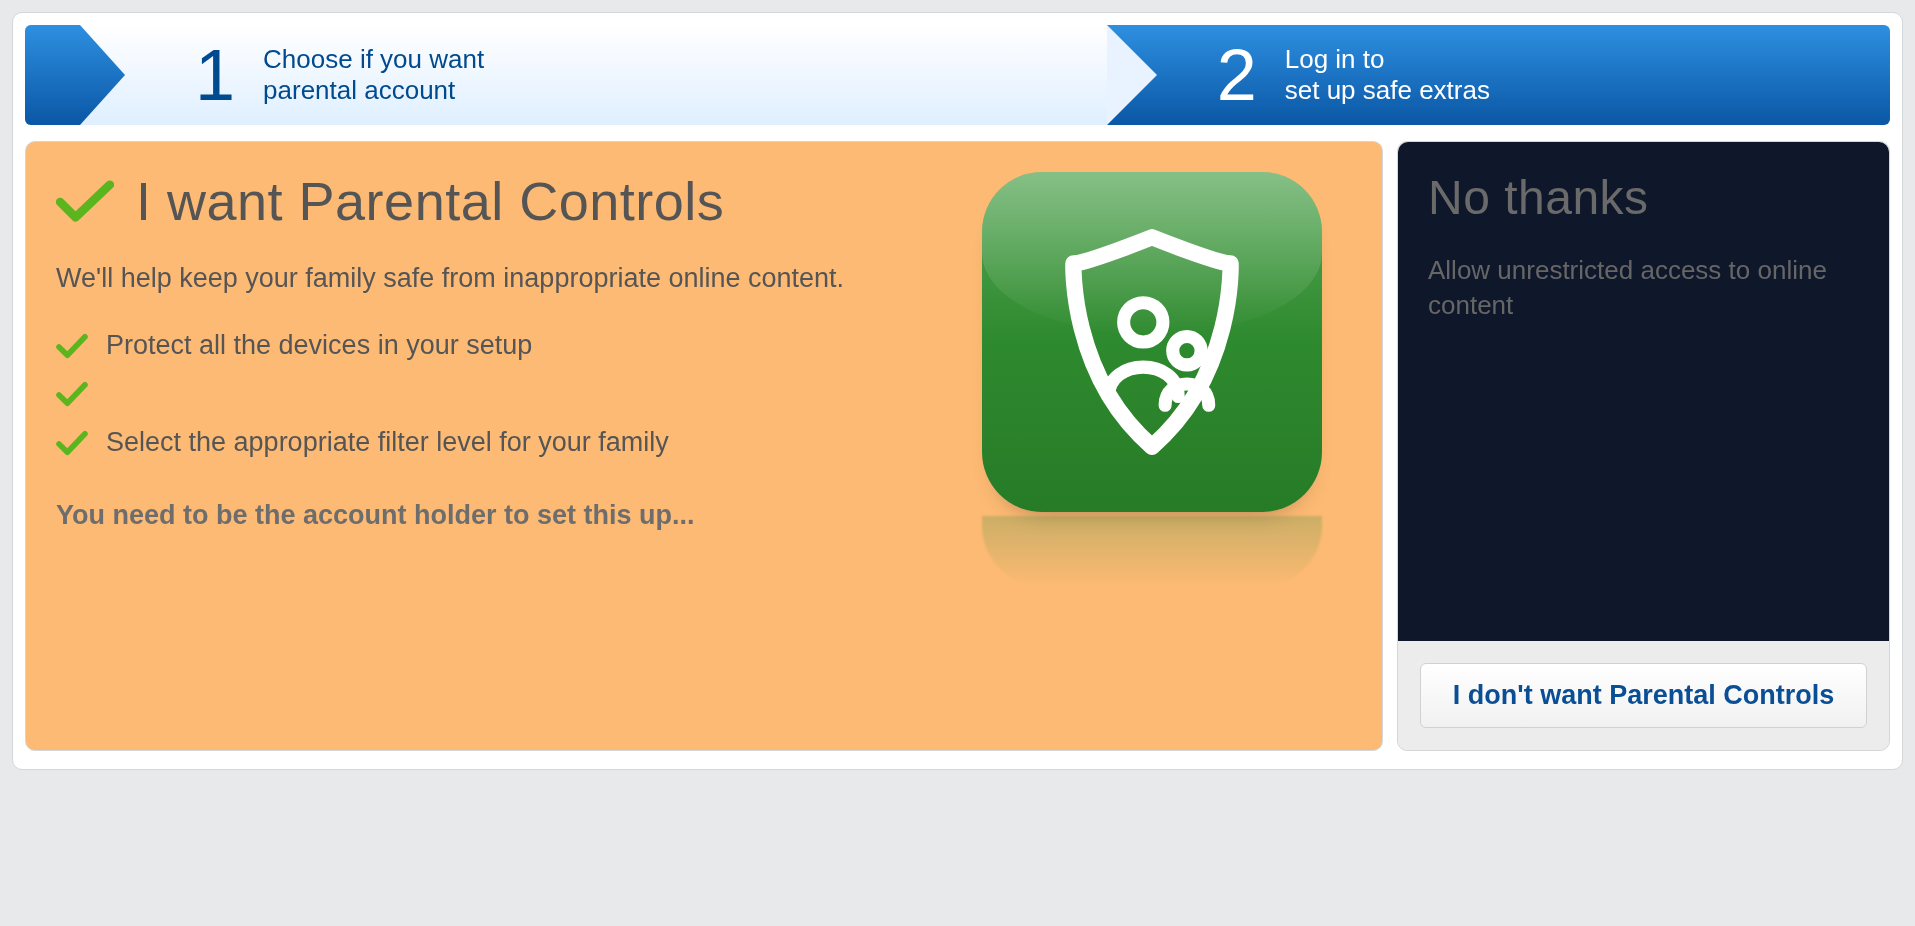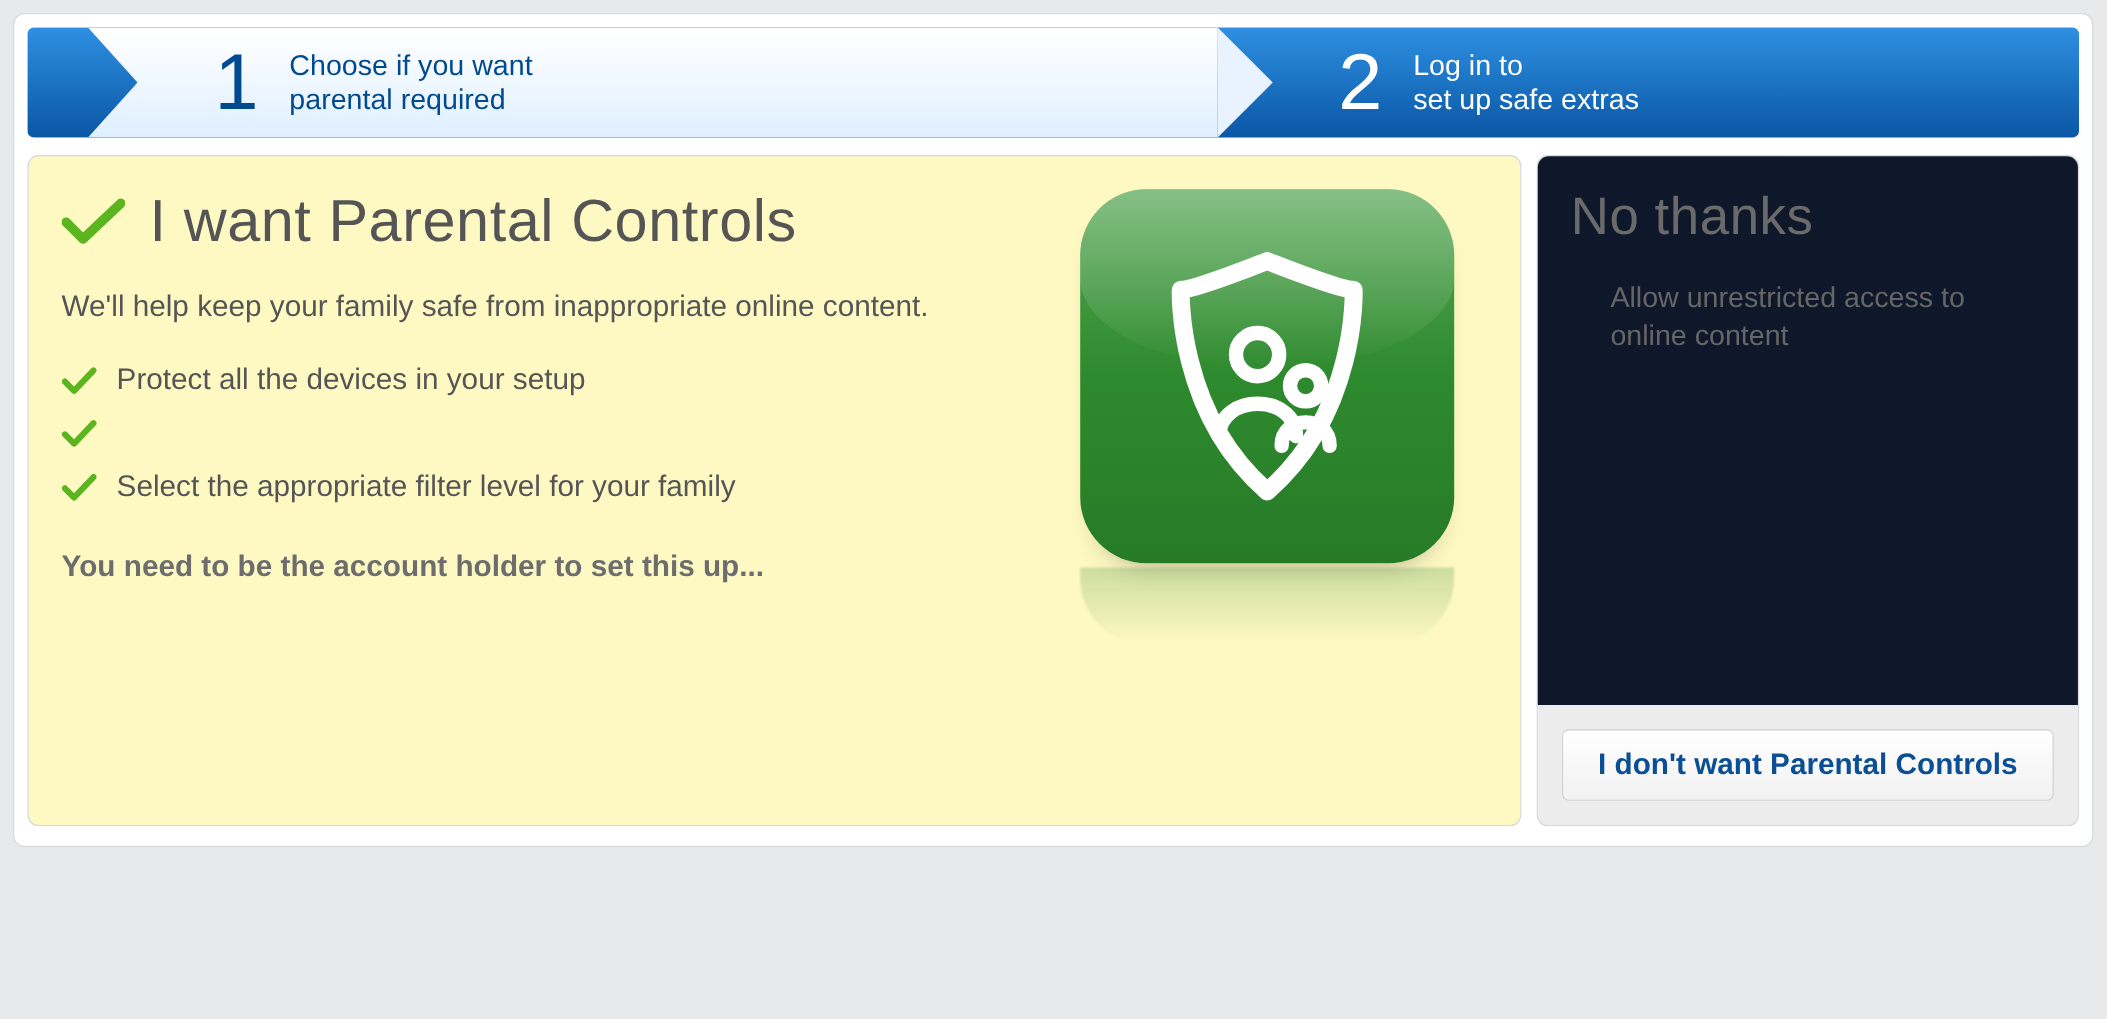--- a/index.html
+++ b/index.html
@@ -77,21 +77,21 @@
 }
 
 .cols{ display:flex; gap:14px; }
 .card{
   border:1px solid #d4d7d9;
   border-radius:10px;
   display:flex;
   flex-direction:column;
   min-height:610px;
 }
-.card.main{ flex:0 0 1358px; background:#fef9c3; }
+.card.main{ flex:0 0 1358px; background:#fdba74; }
 .card.side{ flex:1; background:#ececec; }
 .card-body{ padding:28px 30px 10px 30px; flex:1; }
 .card-foot{
   background:#ececec;
   padding:22px 22px;
   border-radius:0 0 10px 10px;
 }
 .card.side .card-body{ background:#0f172a; border-radius:10px 10px 0 0;}
 .card.side .card-foot{ background:#ececec;}
 
@@ -107,21 +107,21 @@
 }
 .card.side h1{ font-size:48px; color:#6a6a6a; gap:0; }
 .check-lg{ width:58px; height:44px; flex:0 0 auto; }
 .lead{
   font-size:27px;
   color:#555;
   line-height:1.35;
   margin-bottom:24px;
   max-width:820px;
 }
-.card.side .lead{ font-size:26px; color:#666;margin-left:36px; }
+.card.side .lead{ font-size:26px; color:#666; }
 
 ul.features{ list-style:none; margin-bottom:32px; }
 ul.features li{
   display:flex;
   align-items:center;
   gap:18px;
   font-size:27px;
   color:#555;
   padding:10px 0;
 }
@@ -192,21 +192,21 @@
 </head>
 <body>
 
 <div class="wrap">
 
   <div class="steps">
     <div class="step active">
       <span class="step-num">1</span>
       <span class="step-text">
         <span>Choose if you want</span>
-        <span class="l2">parental required</span>
+        <span class="l2">parental account</span>
       </span>
     </div>
     <div class="step inactive">
       <span class="step-num">2</span>
       <span class="step-text">
         <span>Log in to</span>
         <span class="l2">set up safe extras</span>
       </span>
     </div>
   </div>

